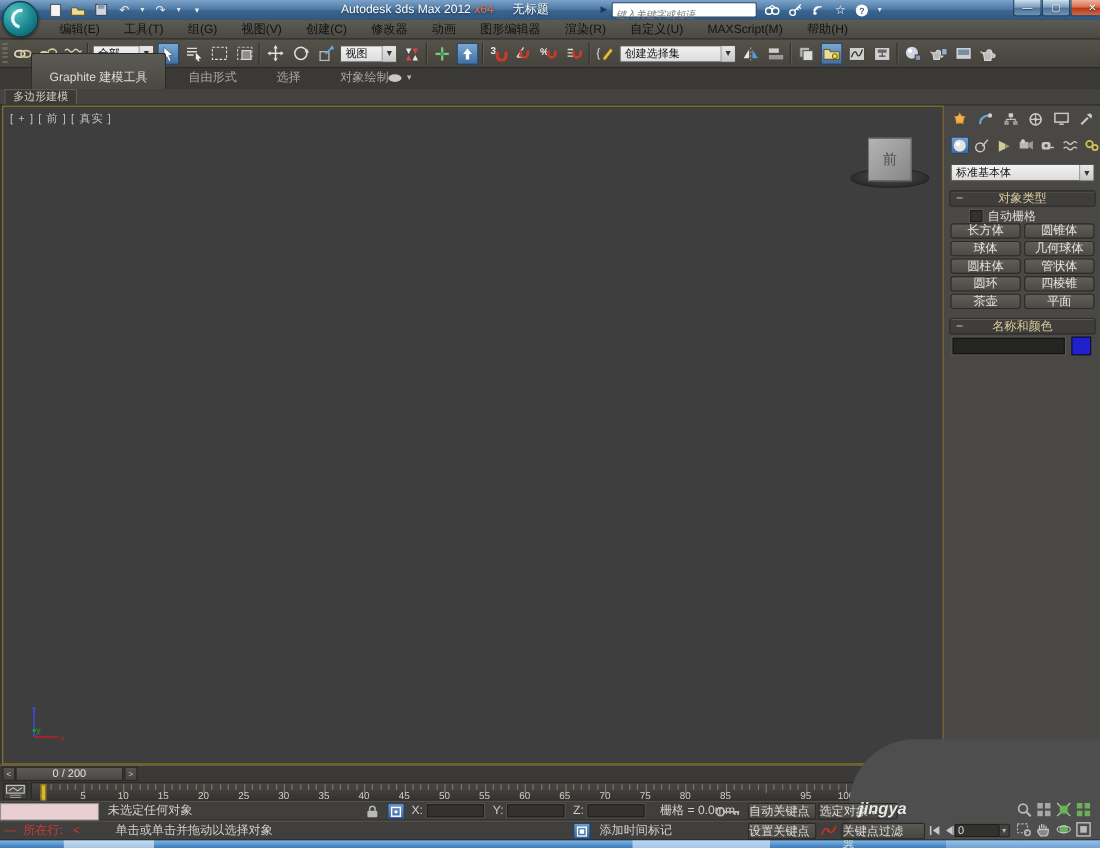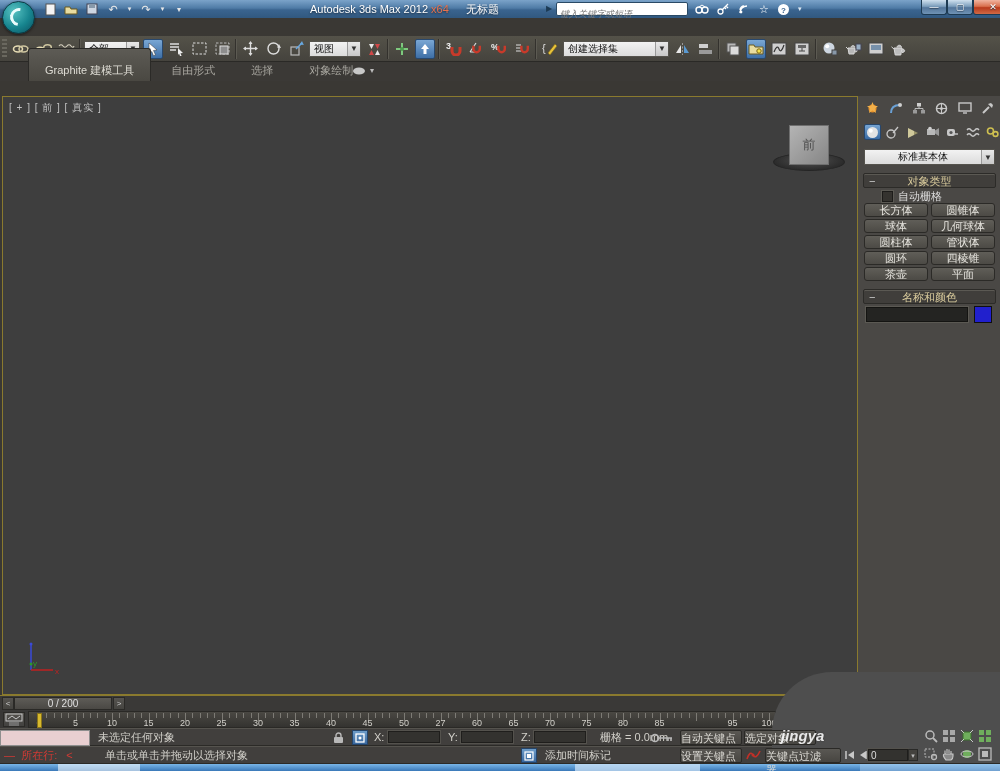--- a/index.html
+++ b/index.html
@@ -75,21 +75,21 @@
     background:linear-gradient(135deg,#b4b4b4,#868686); border:1px solid #6f6f6f;
     display:flex; align-items:center; justify-content:center; color:#4f4f4f; font-size:13px; z-index:2; }
   #vc-ring { position:absolute; right:12px; top:56px; width:72px; height:18px; border-radius:50%;
     background:radial-gradient(ellipse at 50% 40%,#515151,#2c2c2c 70%); border:1px solid #242424; }
 
   
   #cmdpanel { left:858px; top:96px; width:142px; height:599px; background:#4a4845; }
   .prow { position:absolute; display:flex; align-items:center; gap:4px; }
   .pic { width:17px; height:16px; display:inline-flex; align-items:center; justify-content:center; border-radius:2px; }
   .pic.active { background:linear-gradient(#76a4d2,#3b6ca4); border:1px solid #27476d; }
-  #prim-combo { position:absolute; left:6px; top:53px; width:131px;text-align:center; }
+  #prim-combo { position:absolute; left:6px; top:53px; width:131px; }
   .rollout-hd { position:absolute; left:5px; width:133px; height:15px; background:#403e3b;
     border:1px solid #2c2b28; box-shadow:0 1px 0 #5b5953 inset; border-radius:2px;
     color:#d9cb9c; font-size:11px; text-align:center; line-height:14px; }
   .rollout-hd .minus { position:absolute; left:5px; color:#cfcfcf; }
   #autogrid-row { position:absolute; left:24px; top:93px; display:flex; align-items:center; gap:5px;
     color:#dcdcdc; font-size:11px; }
   #autogrid-box { width:11px; height:11px; background:#35332f; border:1px solid #1d1c1a;
     box-shadow:0 0 0 1px #5b5953; }
   #obj-grid { position:absolute; left:6px; top:107px; width:131px; display:grid;
     grid-template-columns:1fr 1fr; gap:2px 3px; }
@@ -219,20 +219,34 @@
       <span class="win-btn" style="width:26px">—</span>
       <span class="win-btn" style="width:26px">▢</span>
       <span class="win-btn" id="win-close" style="width:40px">✕</span>
     </div>
   </div>
 
   <div id="logo" class="abs">
       <span class="swirl"></span>
     </div>
 
+  <div id="menubar" class="abs">
+      <span class="menu-item">编辑(E)</span>
+      <span class="menu-item">工具(T)</span>
+      <span class="menu-item">组(G)</span>
+      <span class="menu-item">视图(V)</span>
+      <span class="menu-item">创建(C)</span>
+      <span class="menu-item">修改器</span>
+      <span class="menu-item">动画</span>
+      <span class="menu-item">图形编辑器</span>
+      <span class="menu-item">渲染(R)</span>
+      <span class="menu-item">自定义(U)</span>
+      <span class="menu-item">MAXScript(M)</span>
+      <span class="menu-item">帮助(H)</span>
+    </div>
 
   <div id="toolbar" class="abs">
     <span class="grip"></span>
     <span class="tbi">
         <svg width="17" height="14">
           <ellipse cx="6" cy="7" rx="4.5" ry="3" fill="none" stroke="#e6dcb4" stroke-width="1.6"></ellipse>
           <ellipse cx="11.5" cy="7" rx="4.5" ry="3" fill="none" stroke="#cfc6a0" stroke-width="1.6"></ellipse>
         </svg>
       </span>
     <span class="tbi">
@@ -419,20 +433,23 @@
         </svg>
       </span>
   </div>
 
   <div id="ribbon-tabs" class="abs">
       <span class="rtab active">Graphite 建模工具</span>
       <span class="rtab">自由形式</span>
       <span class="rtab">选择</span>
       <span class="rtab">对象绘制</span>
     </div>
+  <div id="ribbon-sub" class="abs">
+    <span id="subtab">多边形建模</span>
+  </div>
   <span id="ribbon-opt" class="abs" style="left:352px;top:66px;display:flex;gap:4px;align-items:center">
       <svg width="14" height="8">
         <ellipse cx="7" cy="4" rx="6" ry="3.5" fill="#c8c8c8"></ellipse>
       </svg>
       <span style="font-size:8px;color:#bbb">▾</span>
     </span>
 
   <div id="viewport" class="abs">
     <div id="vp-label">[ + ]  [ 前 ]  [ 真实 ]</div>
     <div id="vc-ring"></div>
@@ -643,21 +660,21 @@
         <span class="tick minor" style="left: 353.1px;"></span>
         <span class="tick minor" style="left: 360.4px;"></span>
         <span class="tick minor" style="left: 367.7px;"></span>
         <span class="tick major" style="left: 375px;"></span>
         <span class="tick-label" style="left: 375px;">50</span>
         <span class="tick minor" style="left: 382.3px;"></span>
         <span class="tick minor" style="left: 389.6px;"></span>
         <span class="tick minor" style="left: 396.9px;"></span>
         <span class="tick minor" style="left: 404.2px;"></span>
         <span class="tick major" style="left: 411.5px;"></span>
-        <span class="tick-label" style="left: 411.5px;">27</span>
+        <span class="tick-label" style="left: 411.5px;">55</span>
         <span class="tick minor" style="left: 418.8px;"></span>
         <span class="tick minor" style="left: 426.1px;"></span>
         <span class="tick minor" style="left: 433.4px;"></span>
         <span class="tick minor" style="left: 440.7px;"></span>
         <span class="tick major" style="left: 448px;"></span>
         <span class="tick-label" style="left: 448px;">60</span>
         <span class="tick minor" style="left: 455.3px;"></span>
         <span class="tick minor" style="left: 462.6px;"></span>
         <span class="tick minor" style="left: 469.9px;"></span>
         <span class="tick minor" style="left: 477.2px;"></span>

